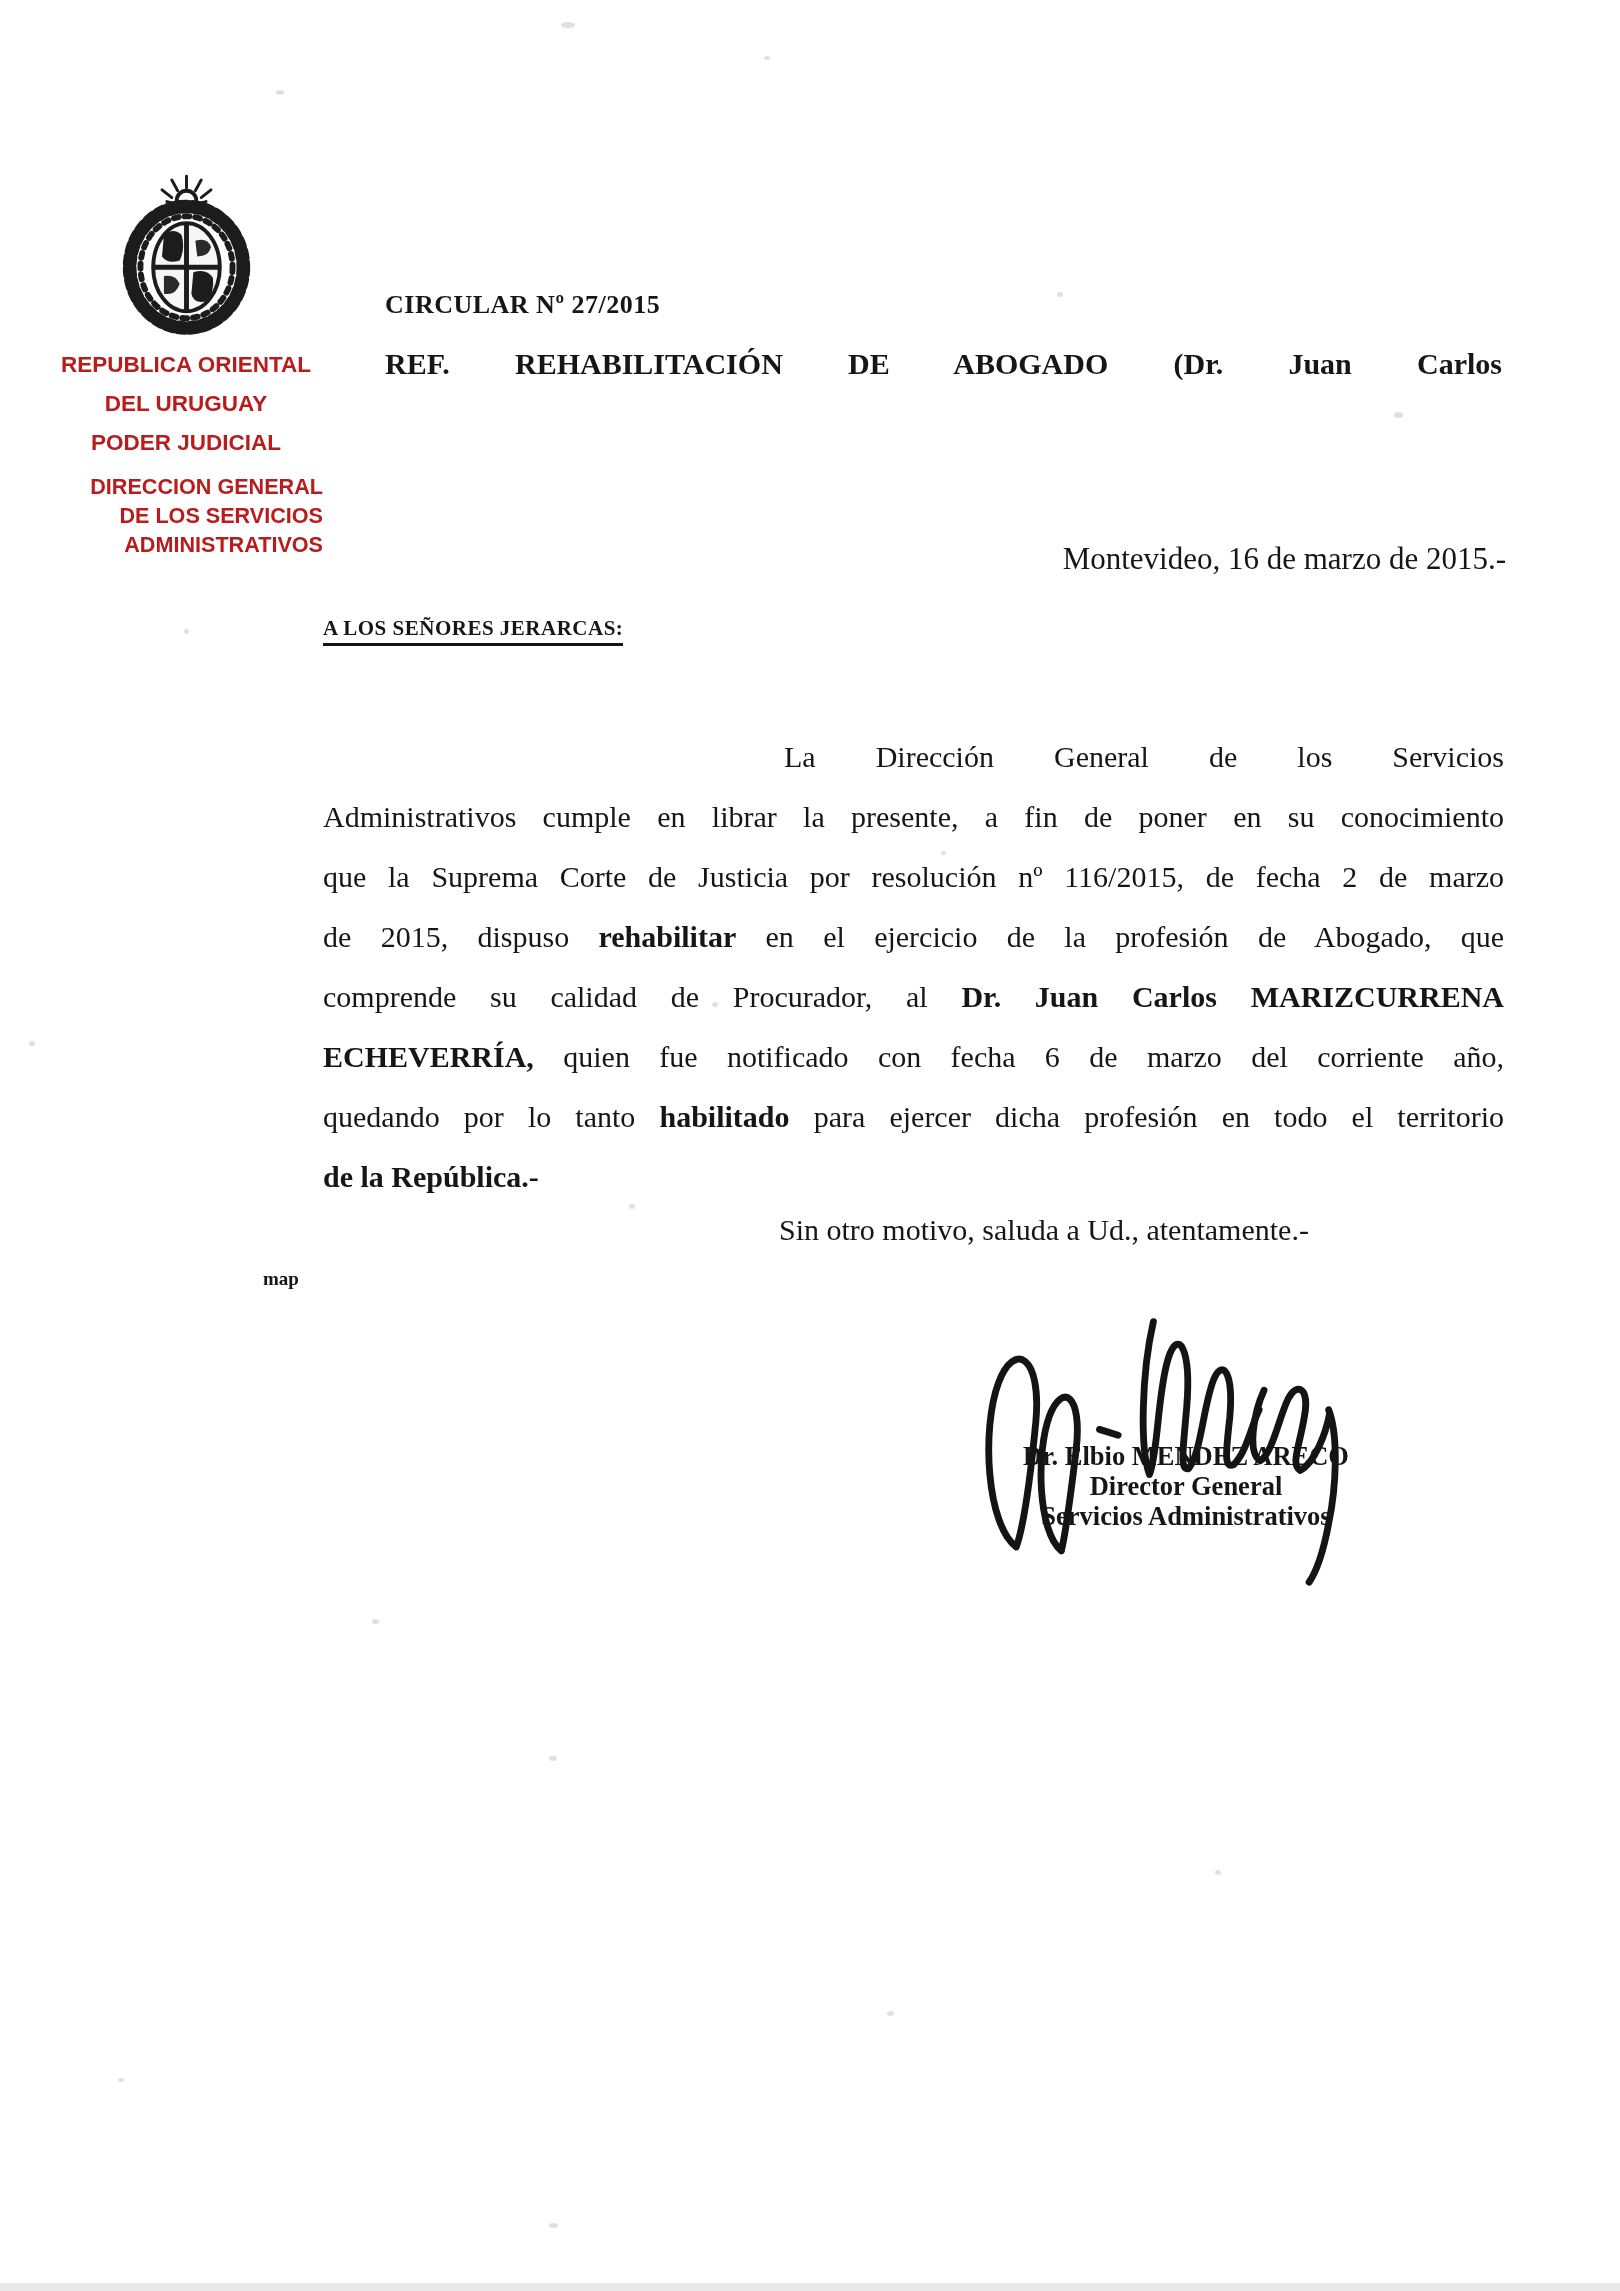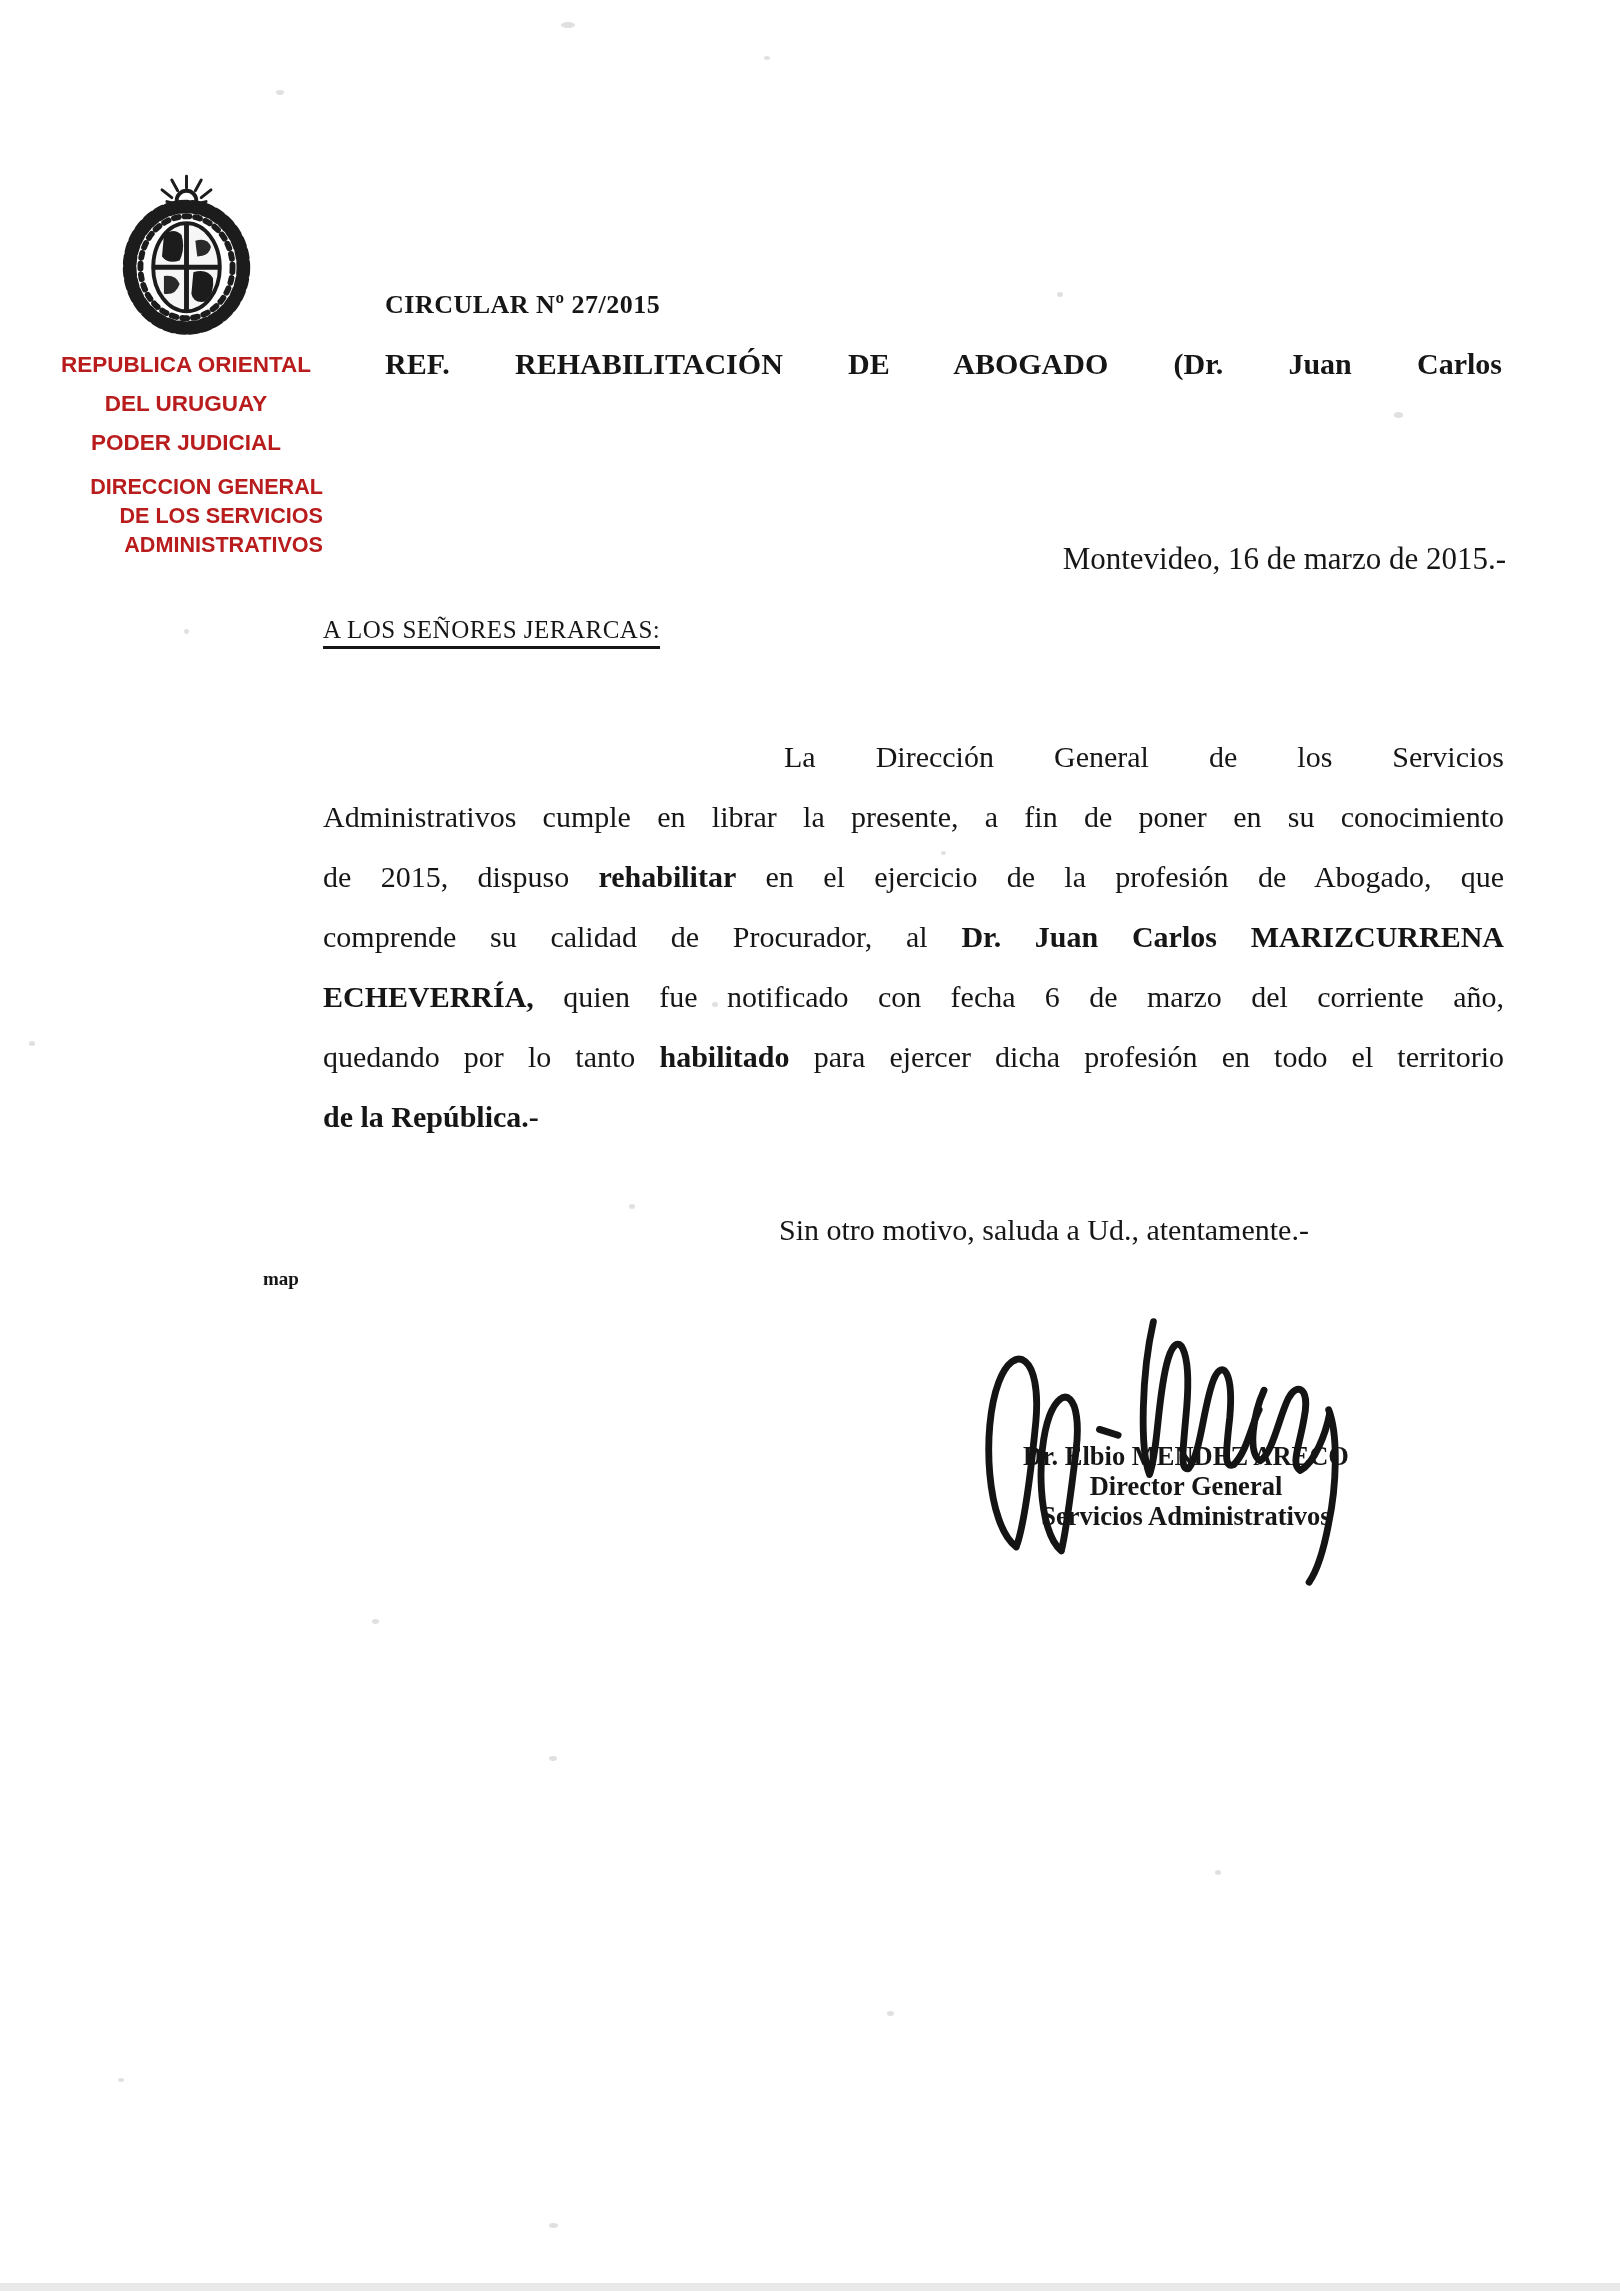--- a/index.html
+++ b/index.html
@@ -82,22 +82,22 @@
     right: 114px;
     font-size: 31px;
     white-space: nowrap;
   }
 
   
   .salutation {
     position: absolute;
     left: 323px;
     top: 616px;
-    font-weight: 400;
-    font-size: 25px;
+    font-weight: 700;
+    font-size: 21px;
     letter-spacing: 0.5px;
     white-space: nowrap;
   }
   .salutation .ul {
     border-bottom: 3.9px solid #161616;
     padding-bottom: 2.9px;
   }
 
   
   .body-block {
@@ -227,20 +227,21 @@
 
   <div class="dateline">Montevideo, 16 de marzo de 2015.-</div>
 
   <div class="salutation">
     <span class="ul">A LOS SEÑORES JERARCAS:</span>
   </div>
 
   <div class="body-block">
     <div class="bline indent">La Dirección General de los Servicios</div>
     <div class="bline">Administrativos cumple en librar la presente, a fin de poner en su conocimiento</div>
+    <div class="bline">que la Suprema Corte de Justicia por resolución nº 116/2015, de fecha 2 de marzo</div>
     <div class="bline"><span>de 2015, dispuso </span><span class="bold">rehabilitar</span><span> en el ejercicio de la profesión de Abogado, que</span></div>
     <div class="bline"><span>comprende su calidad de Procurador, al </span><span class="bold">Dr. Juan Carlos MARIZCURRENA</span></div>
     <div class="bline"><span class="bold">ECHEVERRÍA,</span><span> quien fue notificado con fecha 6 de marzo del corriente año,</span></div>
     <div class="bline"><span>quedando por lo tanto </span><span class="bold">habilitado</span><span> para ejercer dicha profesión en todo el territorio</span></div>
     <div class="bline last">de la República.-</div>
   </div>
 
   <div class="closing">Sin otro motivo, saluda a Ud., atentamente.-</div>
 
   <div class="initials">map</div>

